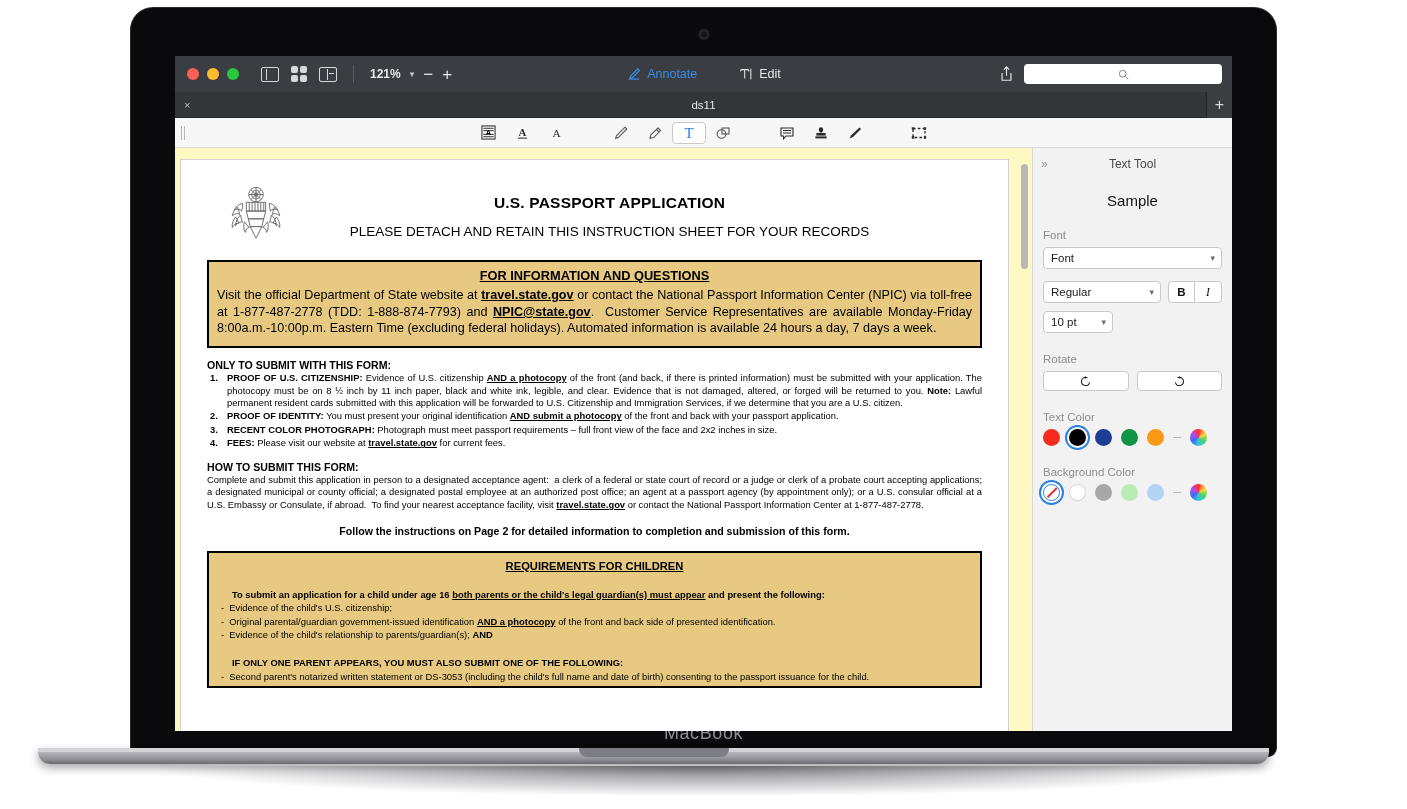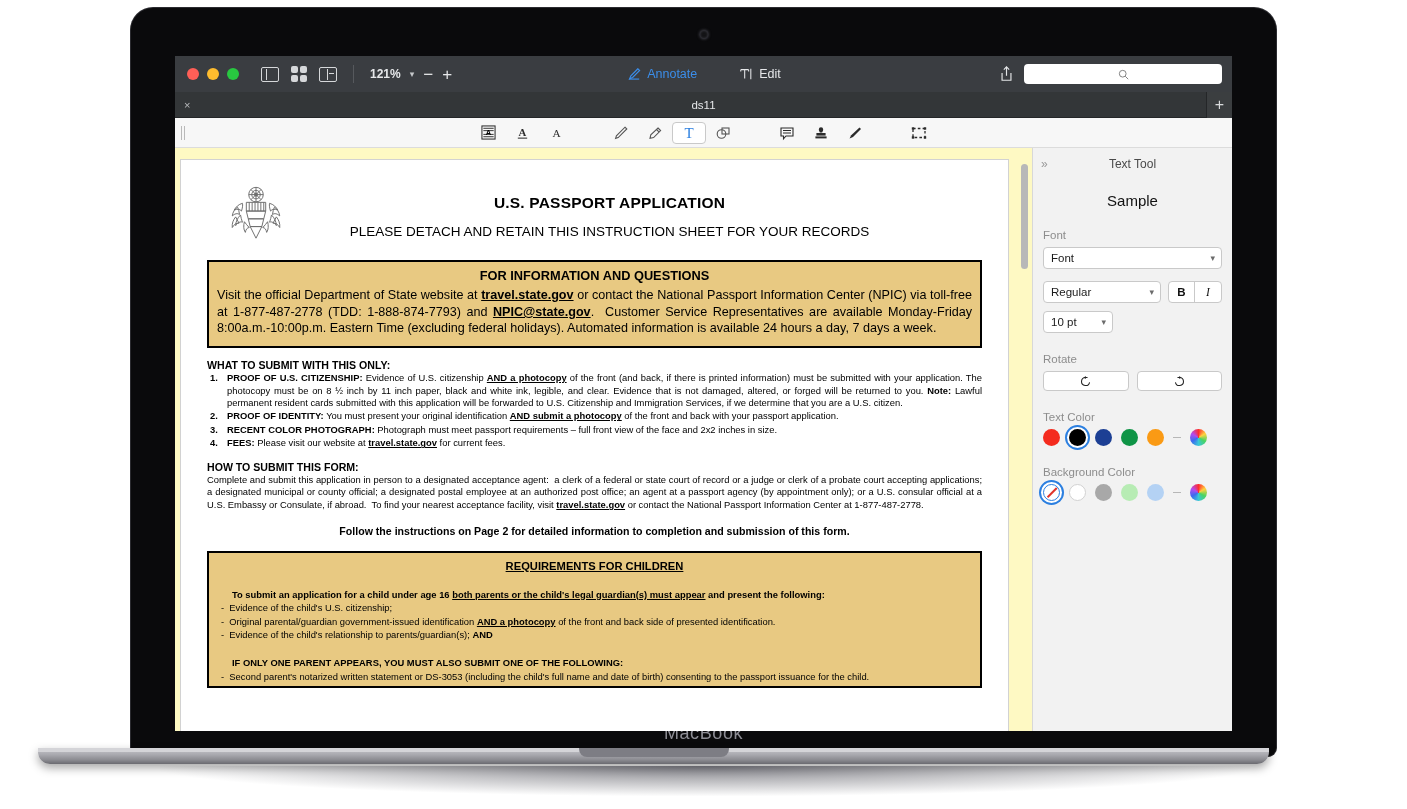--- a/index.html
+++ b/index.html
@@ -133,21 +133,21 @@
   .doc-head { display:flex; align-items:flex-start; }
   .seal { width:62px; height:62px; margin-top:2px; margin-left:18px; flex:0 0 auto; }
   .head-txt { flex:1; text-align:center; padding-right:50px; }
   .h-title { font-size:15.5px; font-weight:bold; letter-spacing:.2px; margin-top:14px; }
   .h-sub { font-size:13.5px; margin-top:12px; }
 
   .tanbox {
     background:#e8c982; border:2.5px solid #000; margin-top:16px;
     padding:6px 8px 9px 8px;
   }
-  .tan-title { text-align:center; font-weight:bold; font-size:12.8px; margin-bottom:4px; }
+  .tan-title { text-align:center; font-weight:bold; font-size:12.8px; text-decoration:underline; margin-bottom:4px; }
   .tan-body { font-size:12.6px; line-height:1.33; text-align:justify; }
 
   .sec-h { font-weight:bold; font-size:10.6px; margin-top:11px; }
   ol.numlist { list-style:none; font-size:9.4px; line-height:1.32; }
   ol.numlist li { position:relative; padding-left:20px; margin-top:1px; text-align:justify; }
   ol.numlist li .n { position:absolute; left:3px; font-weight:bold; }
   .para { font-size:9.4px; line-height:1.35; text-align:justify; margin-top:1px; }
   .centerline { text-align:center; font-weight:bold; font-size:10.6px; margin-top:13px; }
 
   .tanbox2 { background:#e8c982; border:2.5px solid #000; margin-top:14px; padding:7px 9px 4px 9px; }
@@ -383,21 +383,21 @@
                 <div class="h-title">U.S. PASSPORT APPLICATION</div>
                 <div class="h-sub">PLEASE DETACH AND RETAIN THIS INSTRUCTION SHEET FOR YOUR RECORDS</div>
               </div>
             </div>
 
             <div class="tanbox">
               <div class="tan-title">FOR INFORMATION AND QUESTIONS</div>
               <div class="tan-body">Visit the official Department of State website at <u class="b">travel.state.gov</u> or contact the National Passport Information Center (NPIC) via toll-free at 1-877-487-2778 (TDD: 1-888-874-7793) and <u class="b">NPIC@state.gov</u>.&nbsp; Customer Service Representatives are available Monday-Friday 8:00a.m.-10:00p.m. Eastern Time (excluding federal holidays). Automated information is available 24 hours a day, 7 days a week.</div>
             </div>
 
-            <div class="sec-h">WHAT TO SUBMIT WITH THIS ONLY:</div>
+            <div class="sec-h">ONLY TO SUBMIT WITH THIS FORM:</div>
             <ol class="numlist">
                 <li><span class="n">1.</span><span class="bold">PROOF OF U.S. CITIZENSHIP:</span> Evidence of U.S. citizenship <u class="b">AND a photocopy</u> of the front (and back, if there is printed information) must be submitted with your application. The photocopy must be on 8 ½ inch by 11 inch paper, black and white ink, legible, and clear. Evidence that is not damaged, altered, or forged will be returned to you. <span class="bold">Note:</span> Lawful permanent resident cards submitted with this application will be forwarded to U.S. Citizenship and Immigration Services, if we determine that you are a U.S. citizen.</li>
                 <li><span class="n">2.</span><span class="bold">PROOF OF IDENTITY:</span> You must present your original identification <u class="b">AND submit a photocopy</u> of the front and back with your passport application.</li>
                 <li><span class="n">3.</span><span class="bold">RECENT COLOR PHOTOGRAPH:</span> Photograph must meet passport requirements – full front view of the face and 2x2 inches in size.</li>
                 <li><span class="n">4.</span><span class="bold">FEES:</span> Please visit our website at <u class="b">travel.state.gov</u> for current fees.</li>
               </ol>
 
             <div class="sec-h">HOW TO SUBMIT THIS FORM:</div>
             <div class="para">Complete and submit this application in person to a designated acceptance agent:&nbsp; a clerk of a federal or state court of record or a judge or clerk of a probate court accepting applications; a designated municipal or county official; a designated postal employee at an authorized post office; an agent at a passport agency (by appointment only); or a U.S. consular official at a U.S. Embassy or Consulate, if abroad.&nbsp; To find your nearest acceptance facility, visit <u class="b">travel.state.gov</u> or contact the National Passport Information Center at 1-877-487-2778.</div>
             <div class="centerline">Follow the instructions on Page 2 for detailed information to completion and submission of this form.</div>

